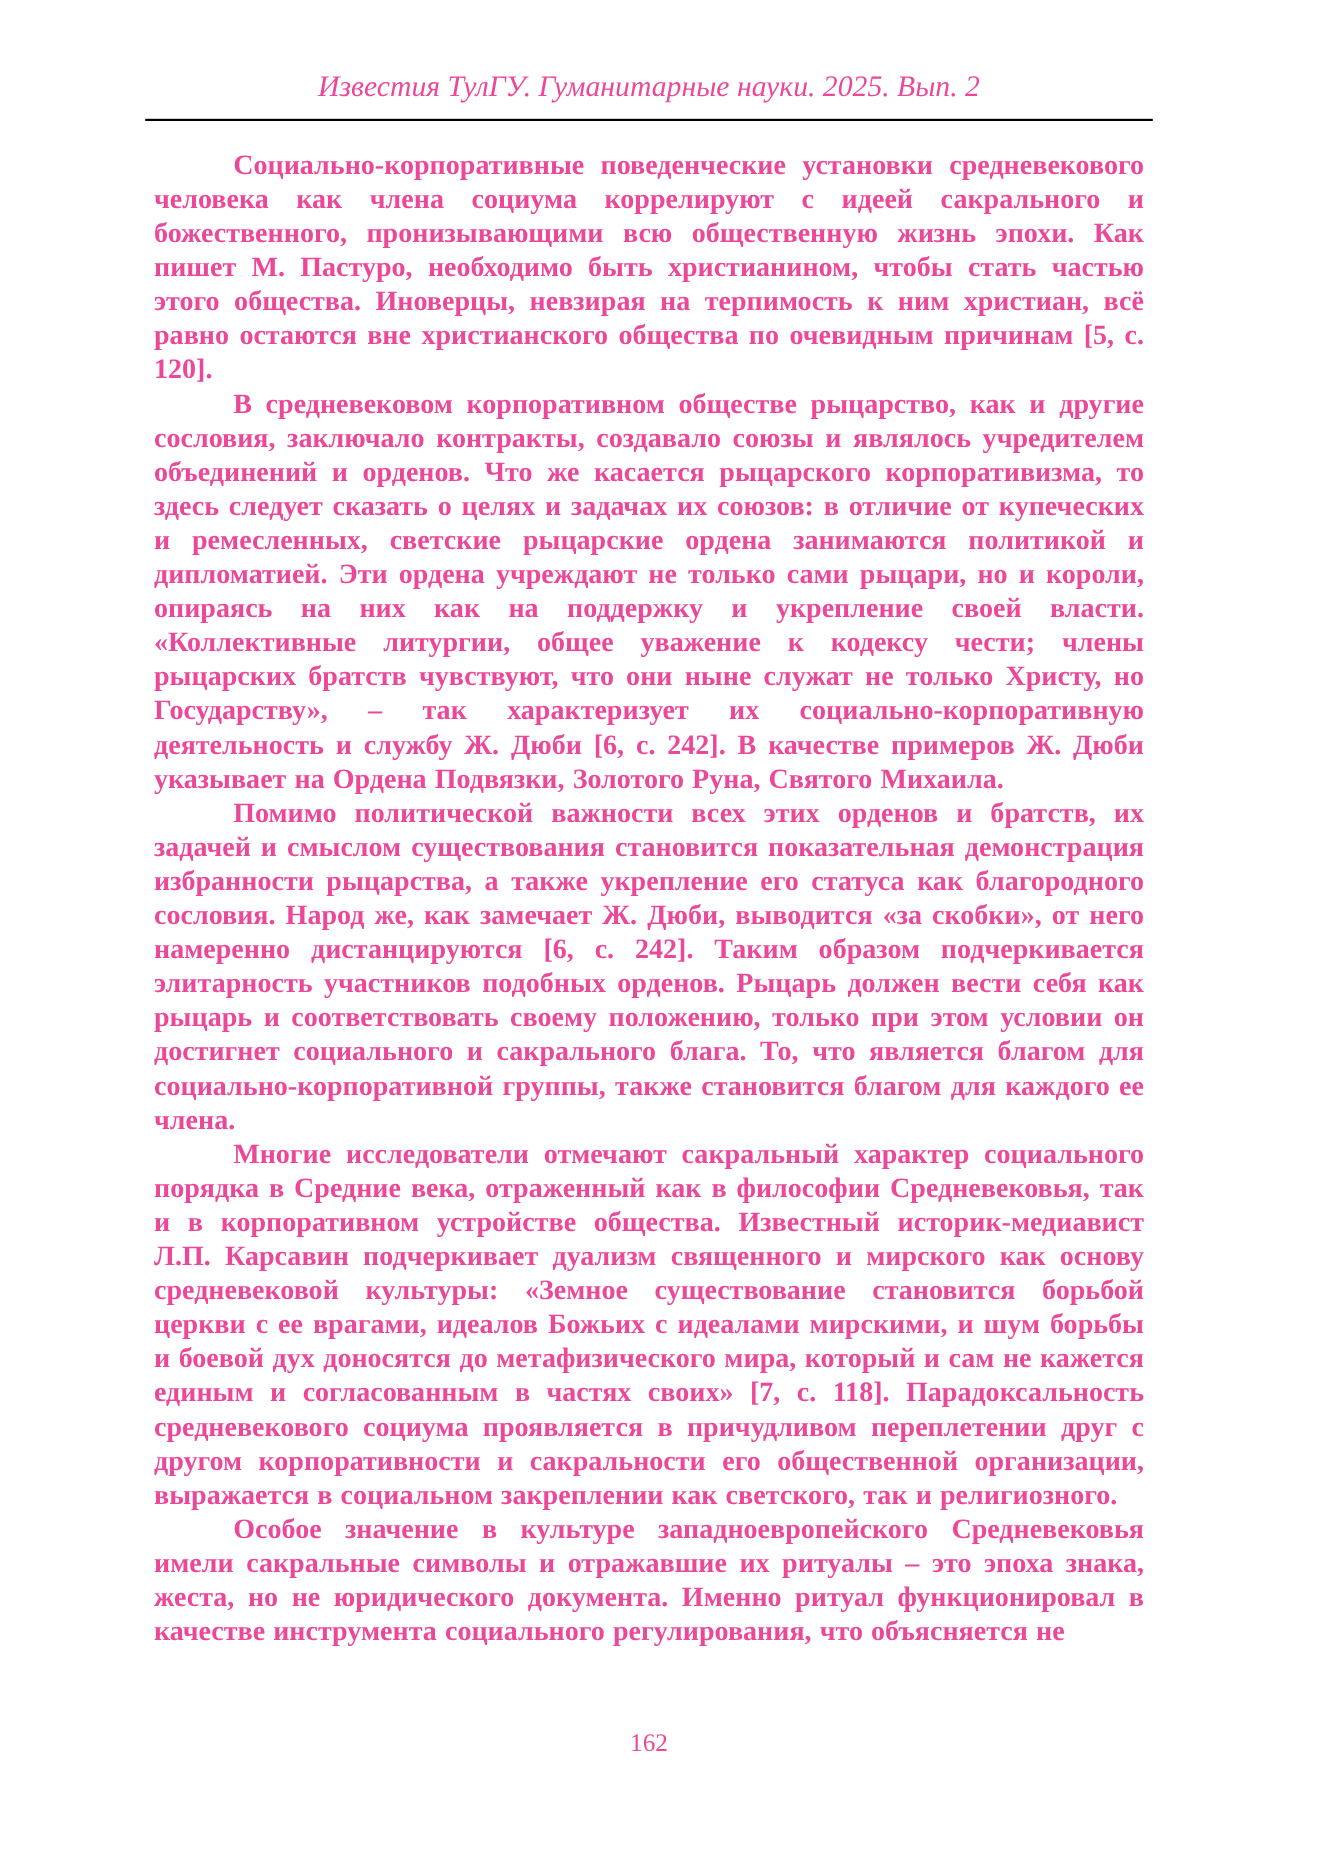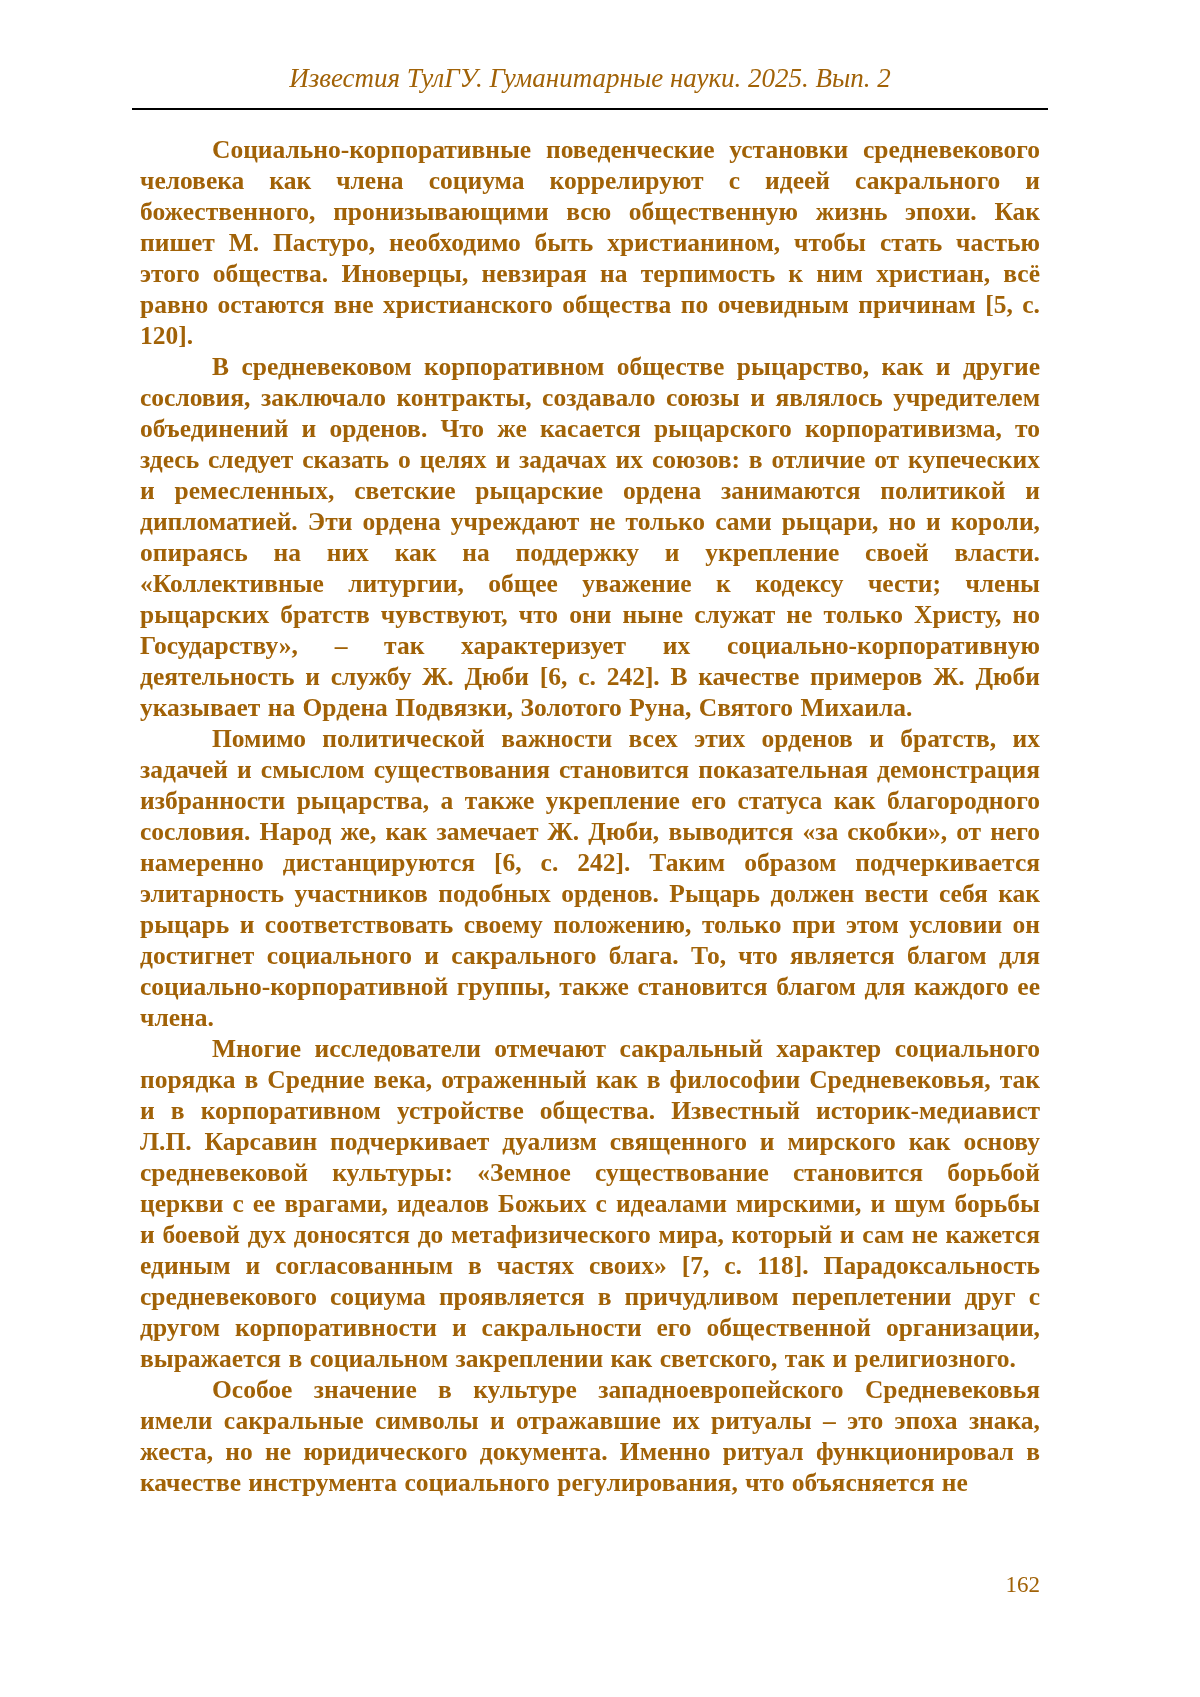--- a/index.html
+++ b/index.html
@@ -8,21 +8,21 @@
     background: #e8e8e8;
   }
   .page {
     position: relative;
     width: 1200px;
     height: 1697px;
     background: #ffffff;
     box-sizing: border-box;
     padding: 62px 160px 0 140px;
     font-family: "Liberation Serif", serif;
-    color: #a16207;
+    color: #ec4899;
     overflow: hidden;
   }
   .header {
     text-align: center;
     font-style: italic;
     font-size: 27px;
     line-height: 32px;
     padding: 0 0 14px 0;
   }
   .header-rule {
@@ -41,21 +41,21 @@
     text-align: justify;
     text-indent: 72px;
     word-spacing: 1px;
     font-weight: bold;
   }
   .footer {
     position: absolute;
     left: 140px;
     right: 160px;
     top: 1572px;
-    text-align: right;
+    text-align: center;
     font-size: 23px;
     font-family: "Liberation Serif", serif;
   }
 </style>
 </head>
 <body>
 
 <div class="page">
 
   <div class="header">

